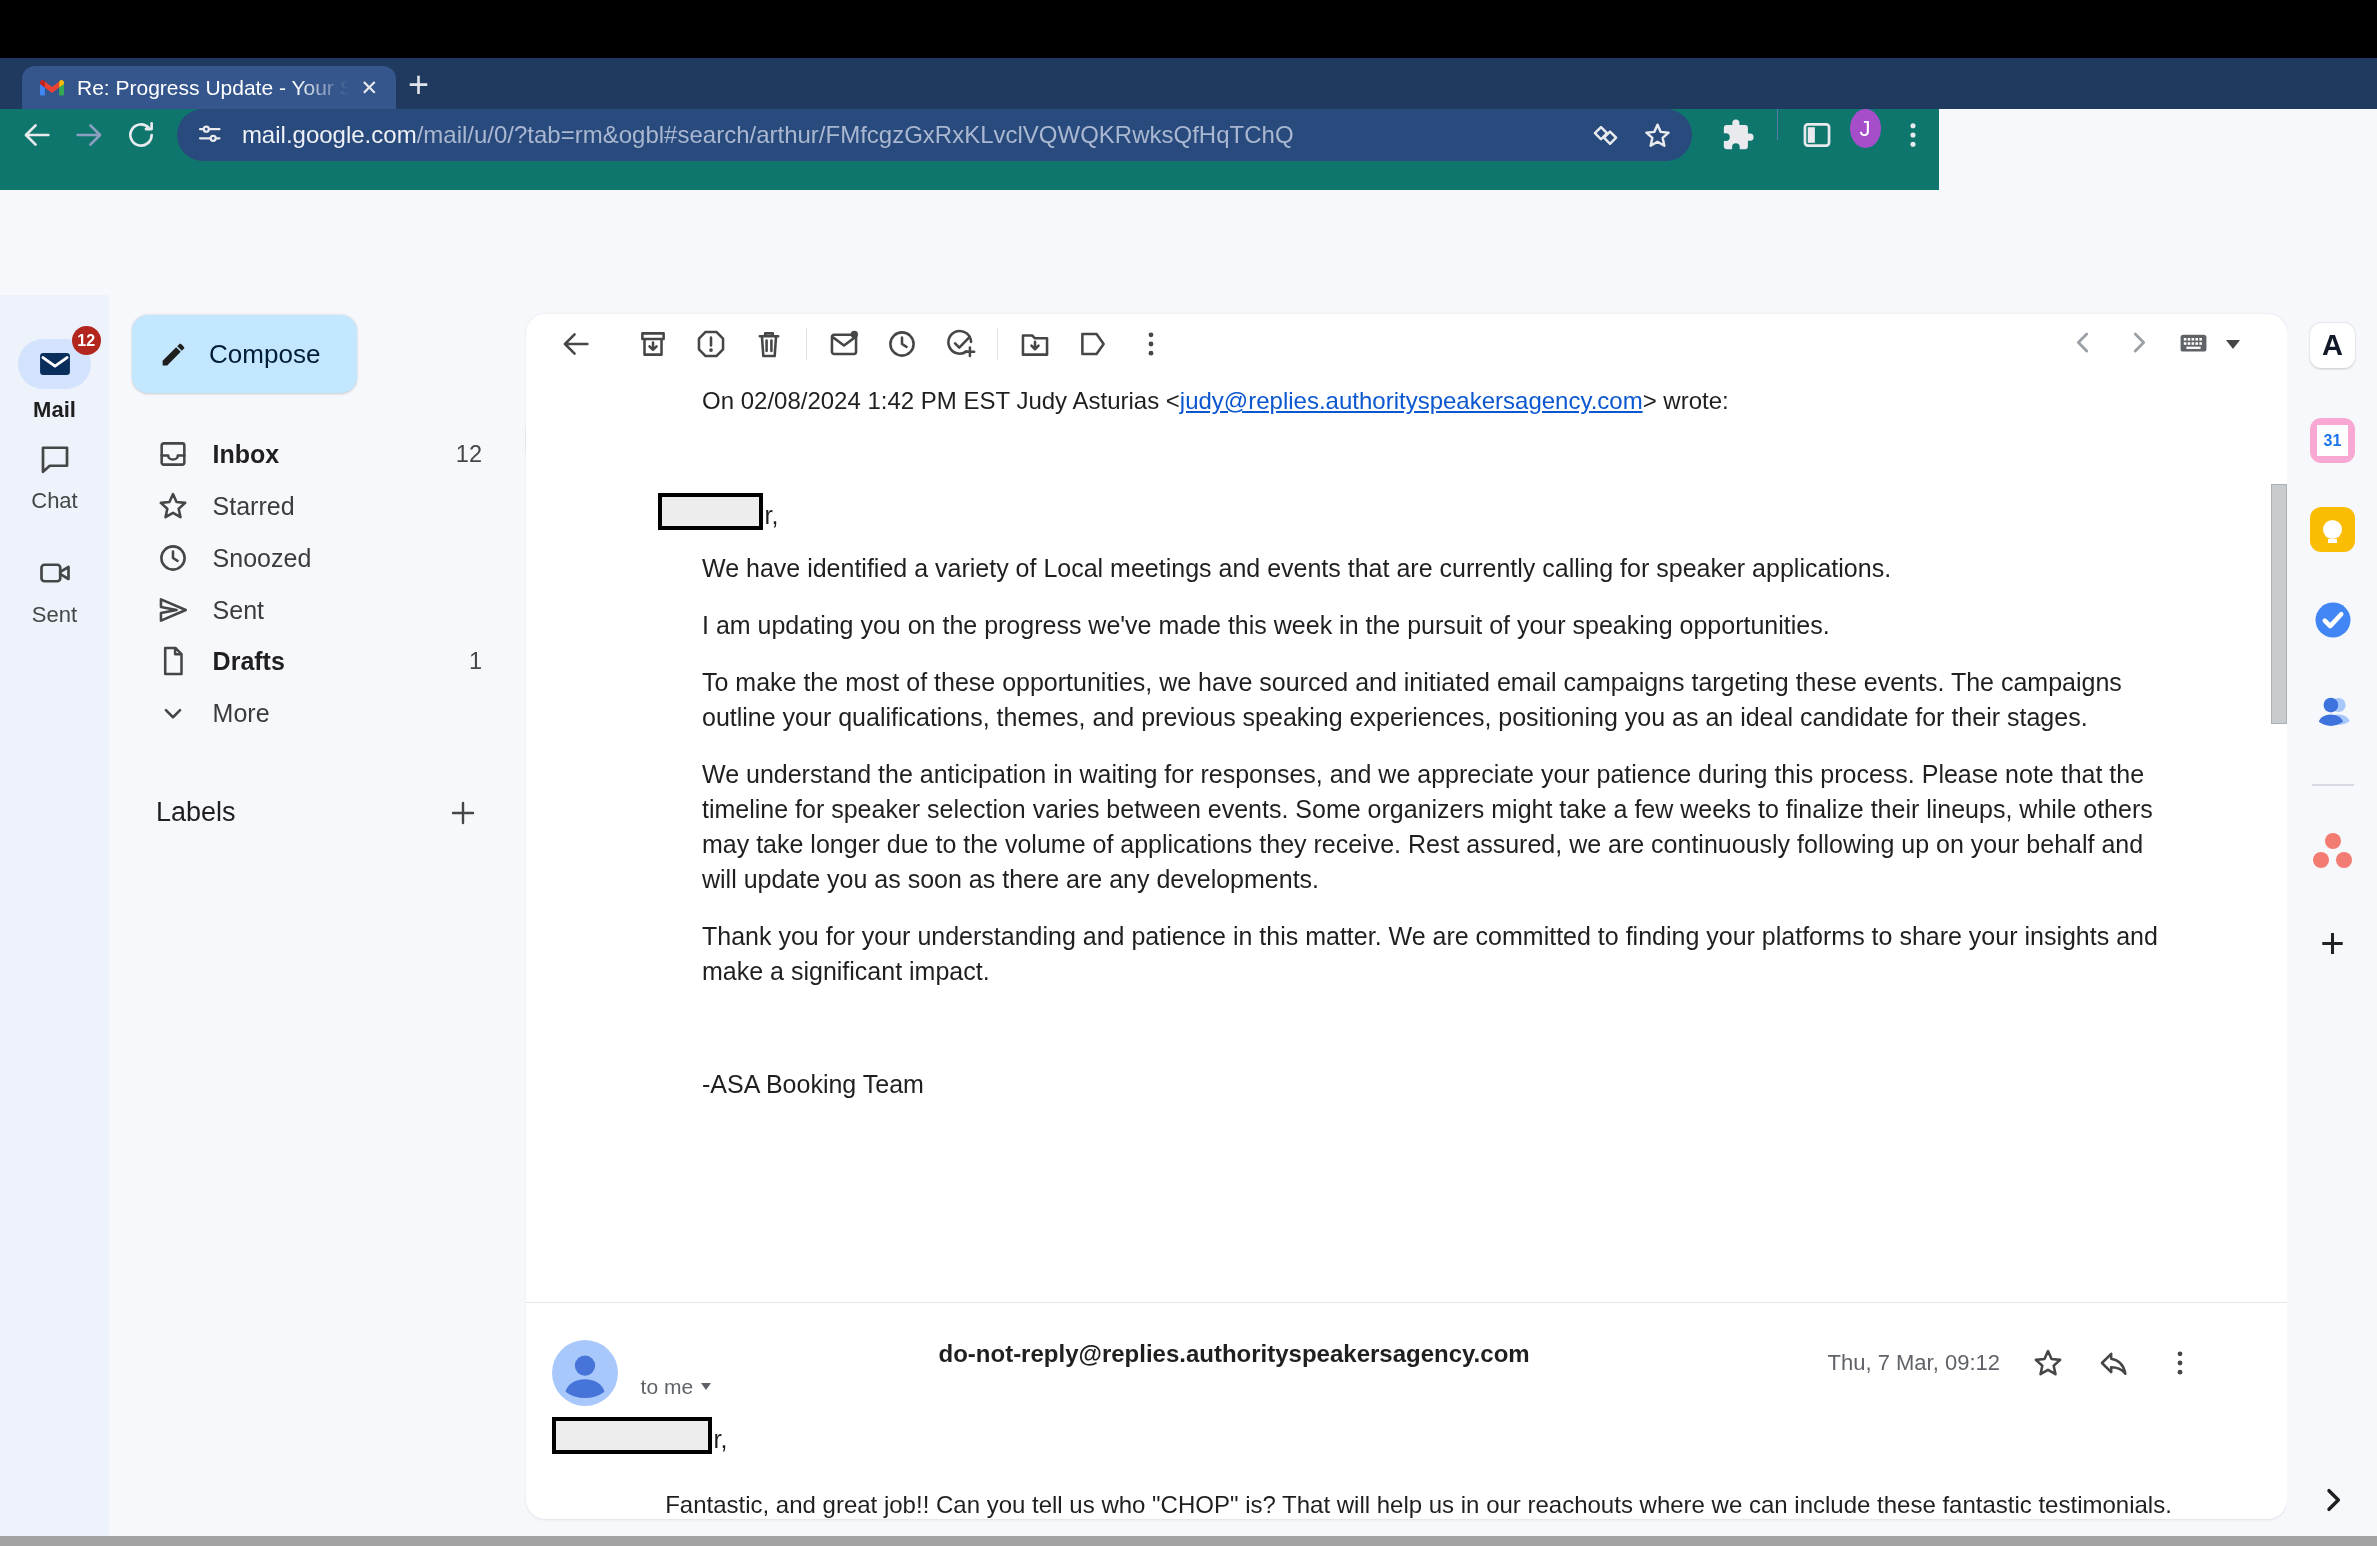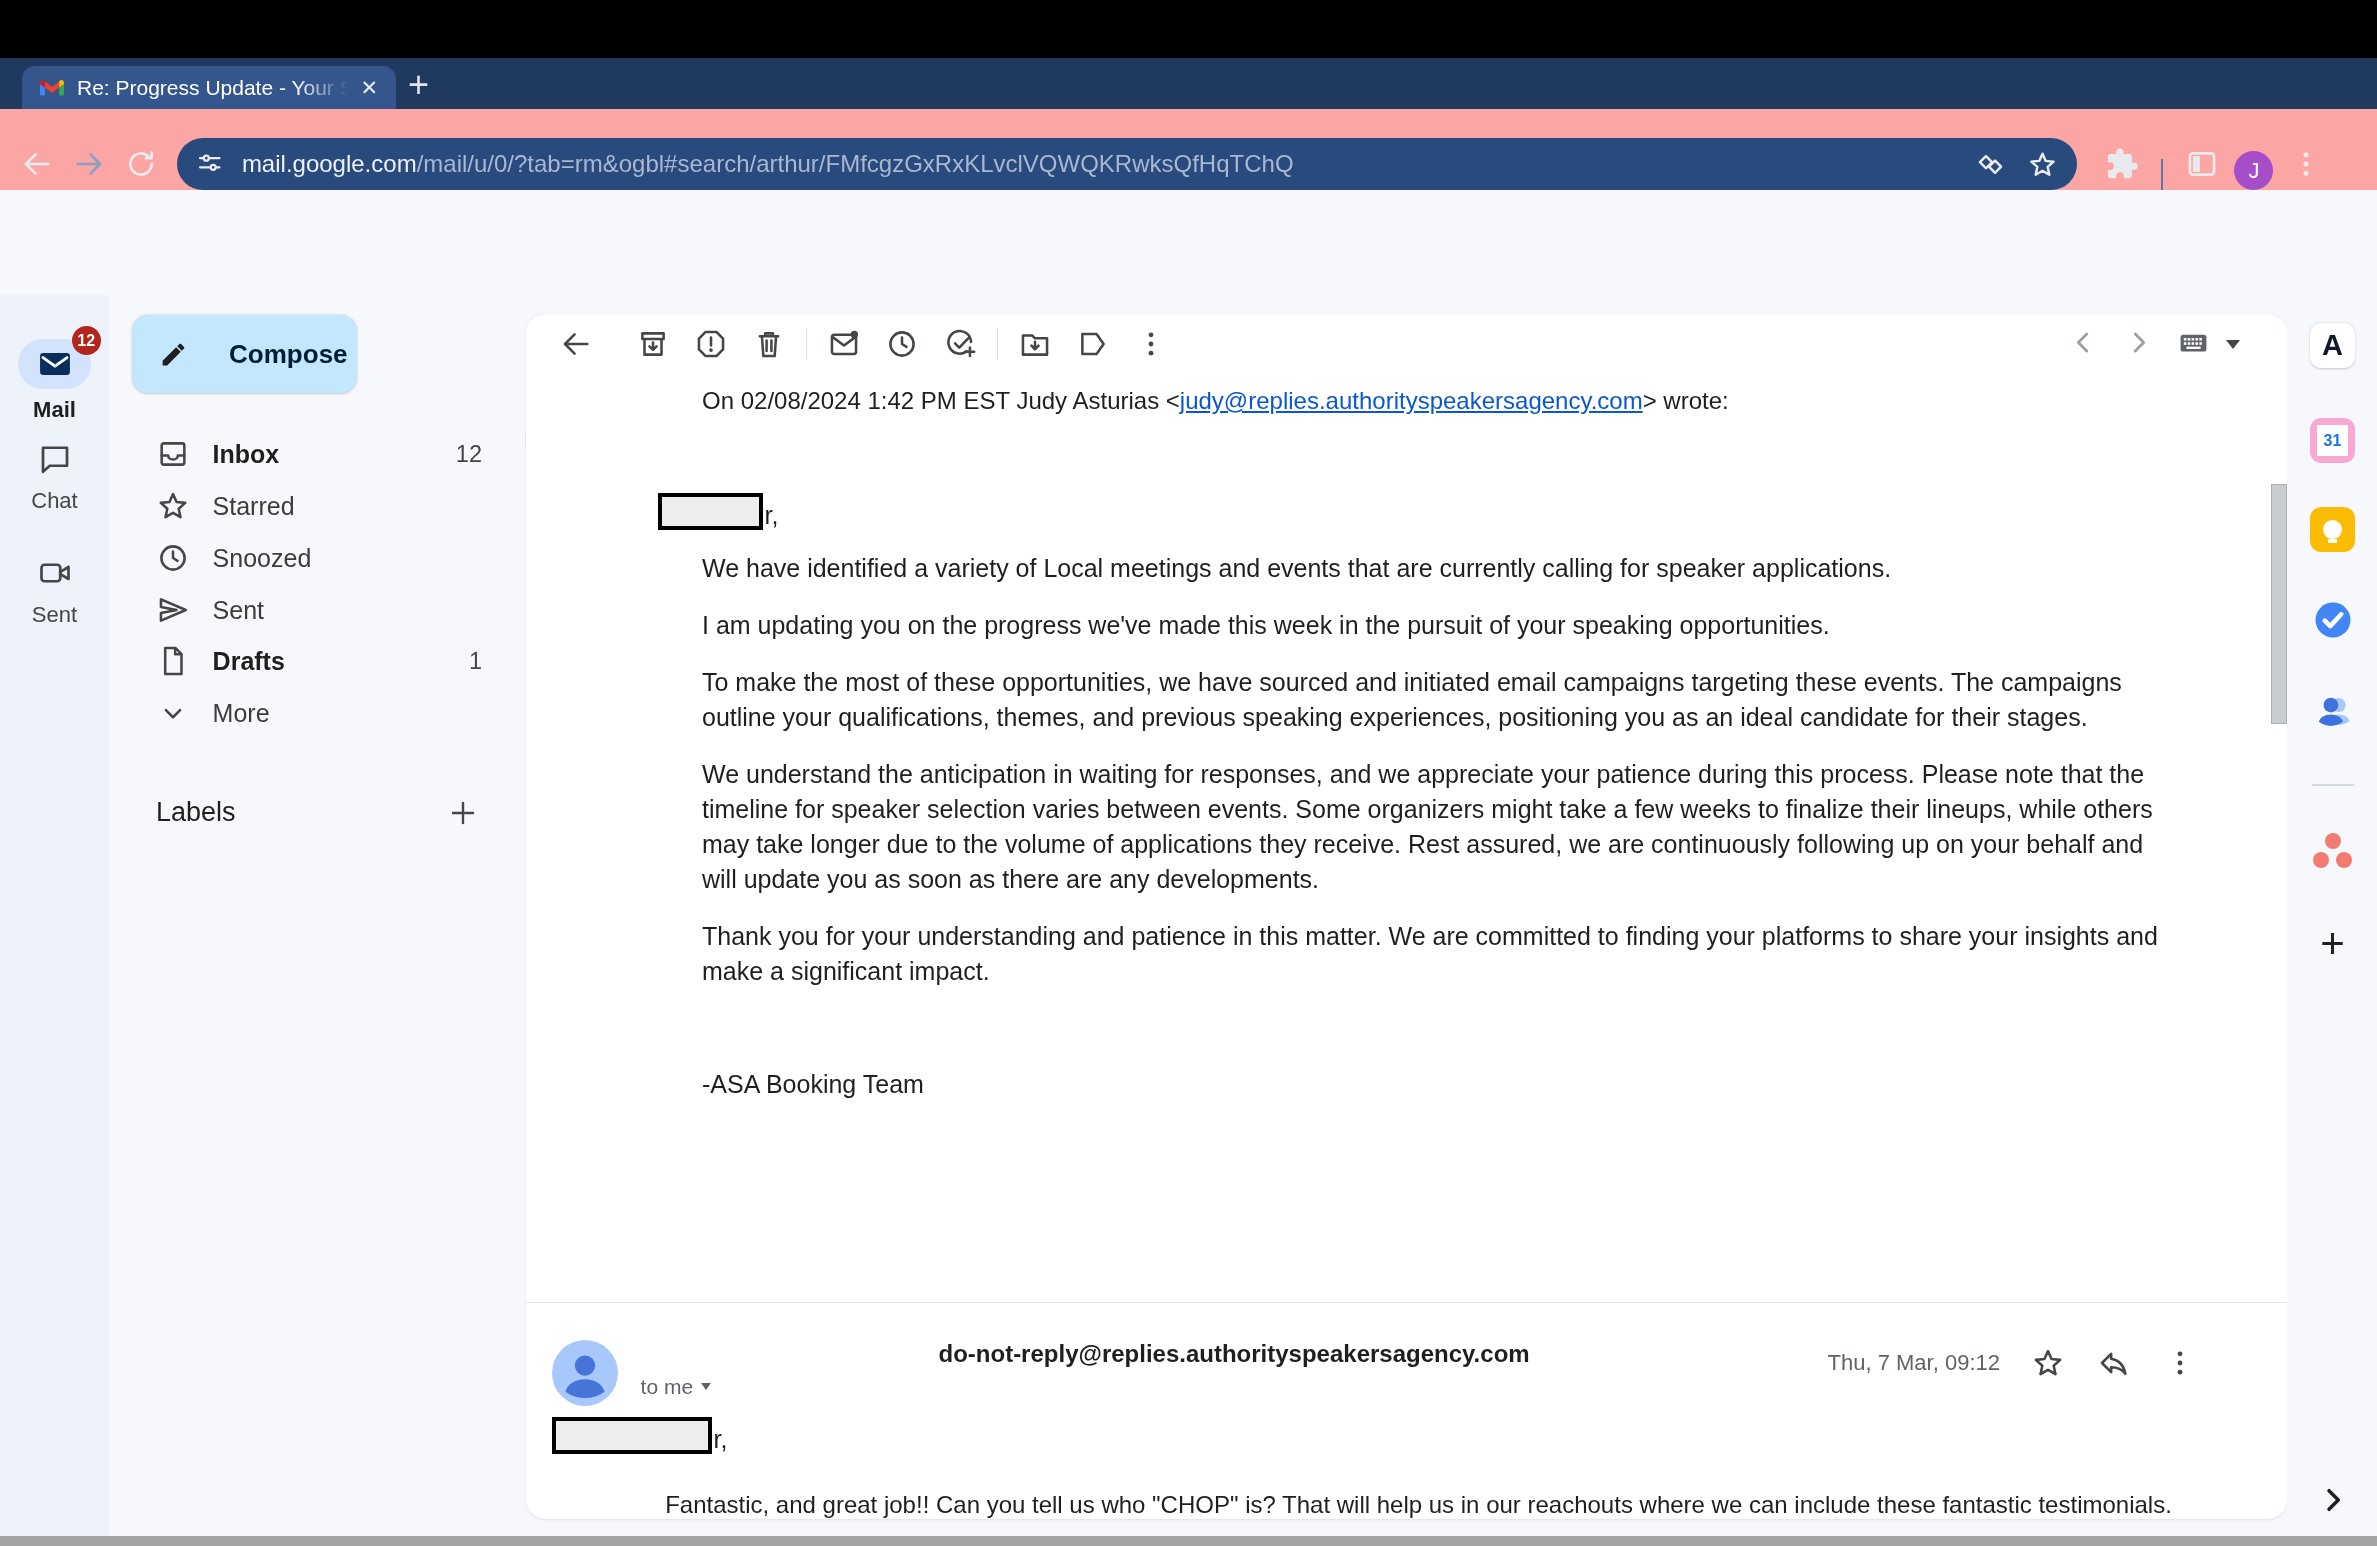--- a/index.html
+++ b/index.html
@@ -15,22 +15,22 @@
   .tab { position:absolute; left:22px; top:8px; width:374px; height:43px; background:#34568c;
          border-radius:13px 13px 0 0; display:flex; align-items:center; padding:0 14.6px 0 18px; }
   .tab-fav { width:24px; height:18px; flex:0 0 auto; }
   .tab-title { margin-left:13px; color:#fff; font-size:21px; white-space:nowrap; overflow:hidden; flex:1;
                -webkit-mask-image:linear-gradient(90deg,#000 78%,transparent 97%);
                mask-image:linear-gradient(90deg,#000 78%,transparent 97%); }
   .tab-close { color:#e8eaed; font-size:21px; line-height:1; padding:3.2px; cursor:default; }
   .newtab { position:absolute; left:408px; top:6.5px; color:#dfe3ea; font-size:36px; font-weight:300; line-height:39px; }
 
   
-  .btoolbar { position:absolute; left:0; top:109px; width:2377px; height:81px; background:#fca5a5;
-              display:flex; align-items:flex-end; }
+  .btoolbar { position:absolute; left:0; top:109px; width:1939px; height:81px; background:#0f766e;
+              display:flex; align-items:flex-start; }
   .bicon { width:52px; height:52px; display:flex; align-items:center; justify-content:center; flex:0 0 auto; }
   .bicon svg { width:34px; height:34px; }
   .icw { stroke:#e8eaed; fill:none; stroke-width:1.9; stroke-linecap:round; stroke-linejoin:round; }
   .icw-dim { stroke:#8ba0c0; fill:none; stroke-width:1.9; stroke-linecap:round; stroke-linejoin:round; }
   .urlbar { margin-left:9.7px; width:1900px; height:52px; border-radius:26px; background:#294a7d;
             display:flex; align-items:center; padding:0 19.4px; }
   .urlbar .site-ic svg { width:27.5px; height:27.5px; }
   .url-text { margin-left:18px; font-size:24px; white-space:nowrap; overflow:hidden; flex:1; }
   .url-host { color:#eef1f6; }
   .url-path { color:#a9b7d0; }
@@ -90,21 +90,21 @@
   .rail-label.sel { color:#1f1f1f; font-weight:bold; }
   .rail-ic { width:36px; height:36px; margin:0 auto; }
   .rail-ic svg { width:36px; height:36px; }
 
   
   .nav { position:absolute; left:109px; top:295px; width:416px; height:1241px; background:#f6f8fc; }
   .compose { position:absolute; left:22.6px; top:20px; width:225px; height:78px; border-radius:16px; background:#c2e7ff;
              display:flex; align-items:center; padding-left:27.5px; gap:21px;
              box-shadow:0 0.8px 2.4px rgba(60,64,67,.25); }
   .compose svg { width:29px; height:29px; }
-  .compose .lbl { font-size:26px; color:#001d35; font-weight:700;margin-left:20px; }
+  .compose .lbl { font-size:26px; color:#001d35; font-weight:400; }
   .nav-item { position:absolute; left:0; width:404px; height:50px; display:flex; align-items:center; }
   .nav-item .nicon { width:34px; height:34px; margin-left:47px; flex:0 0 auto; }
   .nav-item .nicon svg { width:34px; height:34px; }
   .nav-item .lbl { margin-left:22.6px; font-size:25px; color:#3c3c3c; flex:1; }
   .nav-item .lbl.bold { color:#1f1f1f; font-weight:bold; }
   .nav-item .count { margin-right:31px; font-size:23.5px; color:#444746; }
   .labels-row { position:absolute; left:0; top:493px; width:404px; height:49px; display:flex; align-items:center; }
   .labels-row .lbl { margin-left:47px; font-size:27px; color:#1f1f1f; flex:1; }
   .labels-row svg { width:32px; height:32px; margin-right:34px; }
 

